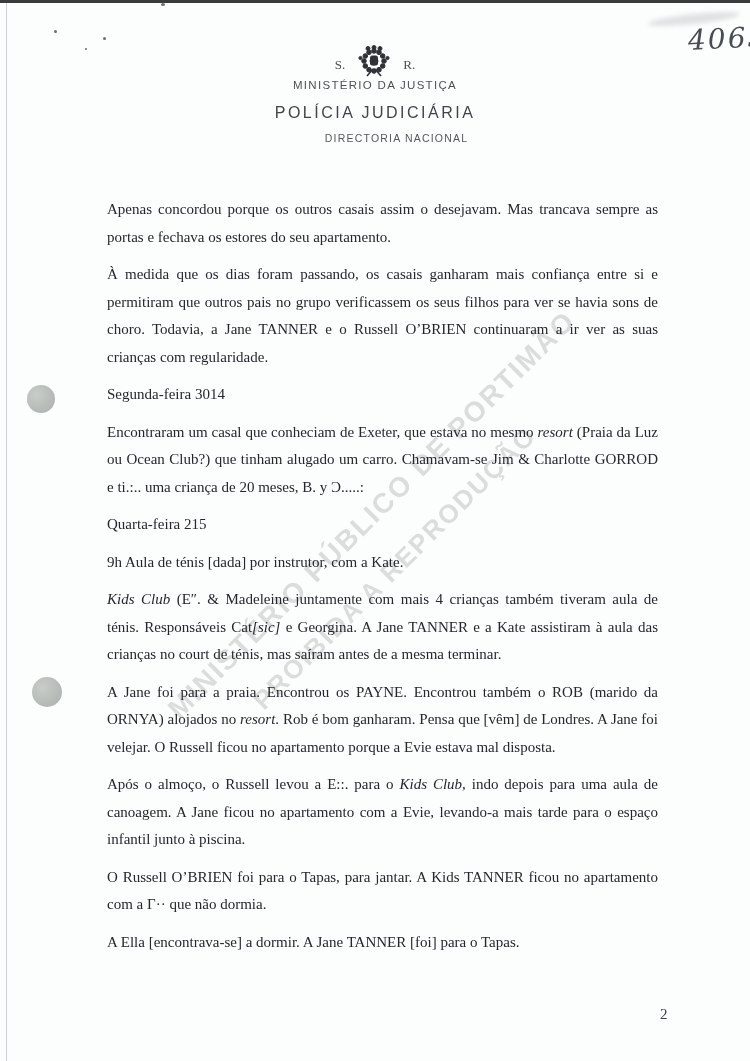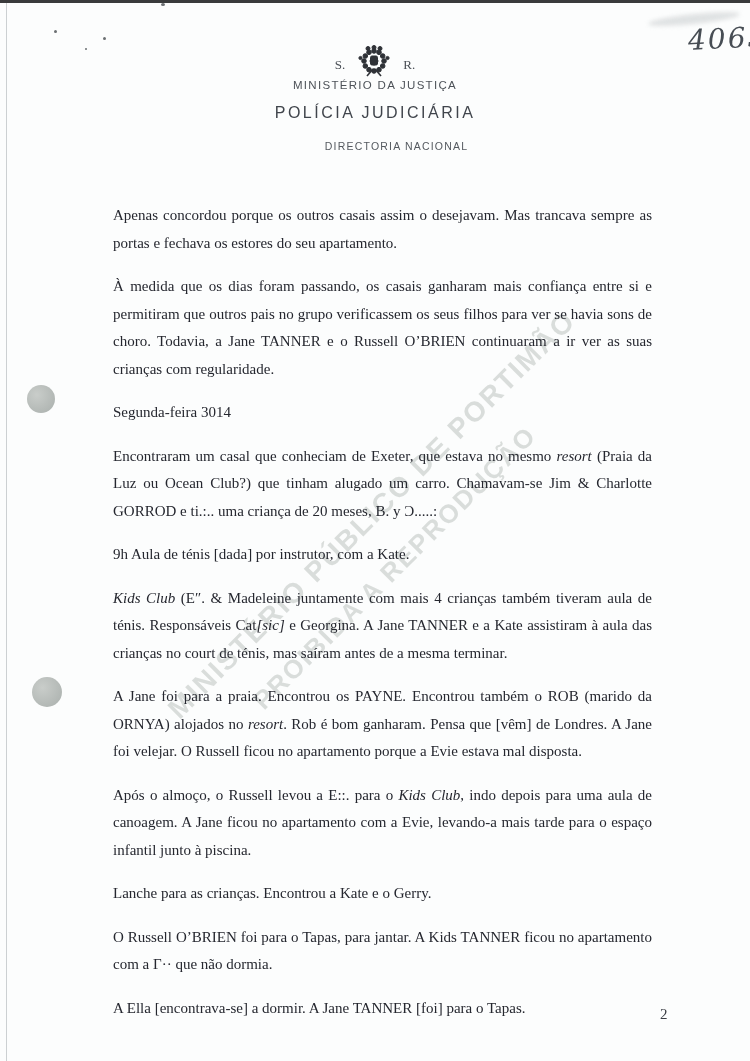--- a/index.html
+++ b/index.html
@@ -25,37 +25,37 @@
     font-family:"DejaVu Serif", serif; font-style:italic;
     font-size:28px; letter-spacing:2px; color:#474d54; transform:rotate(-3deg);
   }
 
   
   .hdr { position:absolute; left:0; right:0; text-align:center; color:#4a4f56; }
   .sr-row { top:46px; height:38px; display:flex; justify-content:center; align-items:center; gap:9px;
     font-size:13px; color:#4b5057; }
   .ministry { top:79px; font-family:"Liberation Sans", sans-serif; font-size:11.5px; letter-spacing:1.3px; color:#4d5258; }
   .pj-title { top:104px; font-family:"Liberation Sans", sans-serif; font-size:16px; letter-spacing:2.5px; color:#40454c; }
-  .directoria { top:140px; font-family:"Liberation Sans", sans-serif; font-size:10.5px; letter-spacing:1.2px; color:#54595f;margin-left:43px; }
+  .directoria { top:132px; font-family:"Liberation Sans", sans-serif; font-size:10.5px; letter-spacing:1.2px; color:#54595f;margin-left:43px; }
 
   
   .wm {
     position:absolute; white-space:nowrap; pointer-events:none;
     font-family:"Liberation Sans", sans-serif; font-weight:bold;
     opacity:0.5; letter-spacing:2px;
   }
   .wm-1 { left:372px; top:515px; font-size:28px; transform:translate(-50%,-50%) rotate(-45deg); }
   .wm-2 { left:395px; top:568px; font-size:26px; transform:translate(-50%,-50%) rotate(-45deg); }
 
   
   .body-text {
     position:absolute; left:97px; top:186px; width:571px;
     font-size:15px; line-height:27.5px; color:#25272f;
   }
-  .para { margin:16px; text-align:justify; }
+  .para { margin:10px; text-align:justify; }
   .it { font-style:italic; }
 
   .page-number { position:absolute; left:660px; top:1006px; font-size:15px; color:#3b3e45; }
 </style>
 </head>
 <body>
 
 <div class="page">
 
   <div class="top-edge"></div>
@@ -106,24 +106,24 @@
   </div>
   <div class="hdr ministry">MINISTÉRIO DA JUSTIÇA</div>
   <div class="hdr pj-title">POLÍCIA JUDICIÁRIA</div>
   <div class="hdr directoria">DIRECTORIA NACIONAL</div>
 
   <div class="body-text">
       <p class="para"><span>Apenas concordou porque os outros casais assim o desejavam. Mas trancava sempre as portas e fechava os estores do seu apartamento.</span></p>
       <p class="para"><span>À medida que os dias foram passando, os casais ganharam mais confiança entre si e permitiram que outros pais no grupo verificassem os seus filhos para ver se havia sons de choro. Todavia, a Jane TANNER e o Russell O’BRIEN continuaram a ir ver as suas crianças com regularidade.</span></p>
       <p class="para"><span>Segunda-feira 3014</span></p>
       <p class="para"><span>Encontraram um casal que conheciam de Exeter, que estava no mesmo </span><span class="it">resort</span><span> (Praia da Luz ou Ocean Club?) que tinham alugado um carro. Chamavam-se Jim &amp; Charlotte GORROD e ti.:..  uma criança de 20 meses, B. y Ɔ.....:</span></p>
+      <p class="para"><span>Quarta-feira 215</span></p>
       <p class="para"><span>9h Aula de ténis [dada] por instrutor, com a Kate.</span></p>
       <p class="para"><span class="it">Kids Club</span><span> (E″. &amp; Madeleine juntamente com mais 4 crianças também tiveram aula de ténis. Responsáveis Cat</span><span class="it">[sic]</span><span> e Georgina. A Jane TANNER e a Kate assistiram à aula das crianças no court de ténis, mas saíram antes de a mesma terminar.</span></p>
       <p class="para"><span>A Jane foi para a praia. Encontrou os PAYNE. Encontrou também o ROB (marido da ORNYA) alojados no </span><span class="it">resort</span><span>. Rob é bom ganharam. Pensa que [vêm] de Londres. A Jane foi velejar. O Russell ficou no apartamento porque a Evie estava mal disposta.</span></p>
       <p class="para"><span>Após o almoço, o Russell levou a E::. para o </span><span class="it">Kids Club</span><span>, indo depois para uma aula de canoagem. A Jane ficou no apartamento com a Evie, levando-a mais tarde para o espaço infantil junto à piscina.</span></p>
-      <p class="para"><span>Lanche para as crianças. Encontrou a Kate e o Gerry.</span></p>
       <p class="para"><span>O Russell O’BRIEN foi para o Tapas, para jantar. A Kids TANNER ficou no apartamento com a Γ·· que não dormia.</span></p>
       <p class="para"><span>A Ella [encontrava-se] a dormir. A Jane TANNER [foi] para o Tapas.</span></p>
     </div>
 
   <div class="page-number">2</div>
 
 </div>
 
 </body></html>

